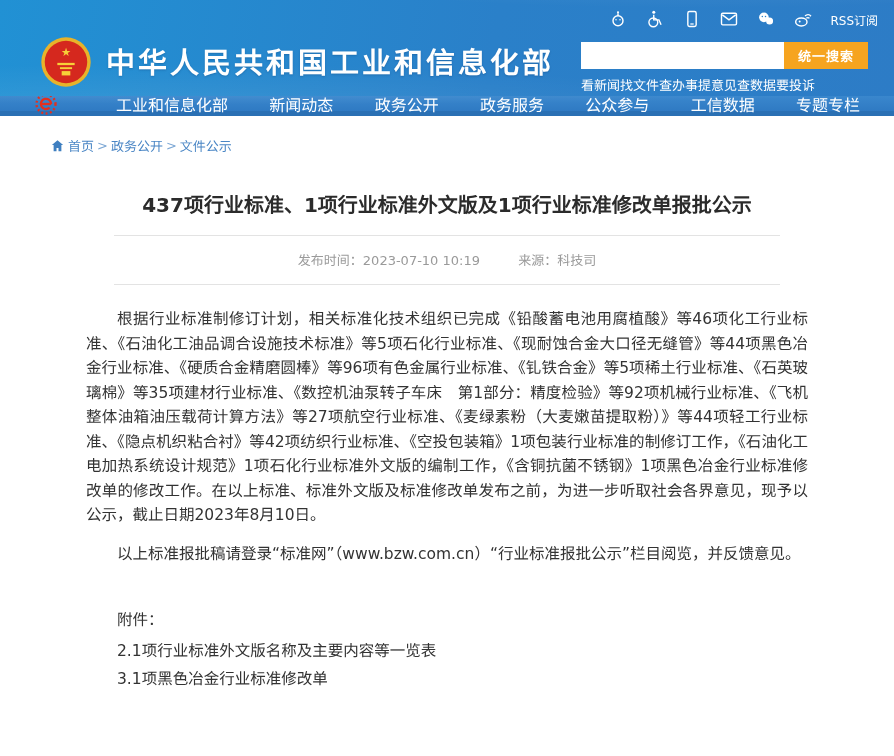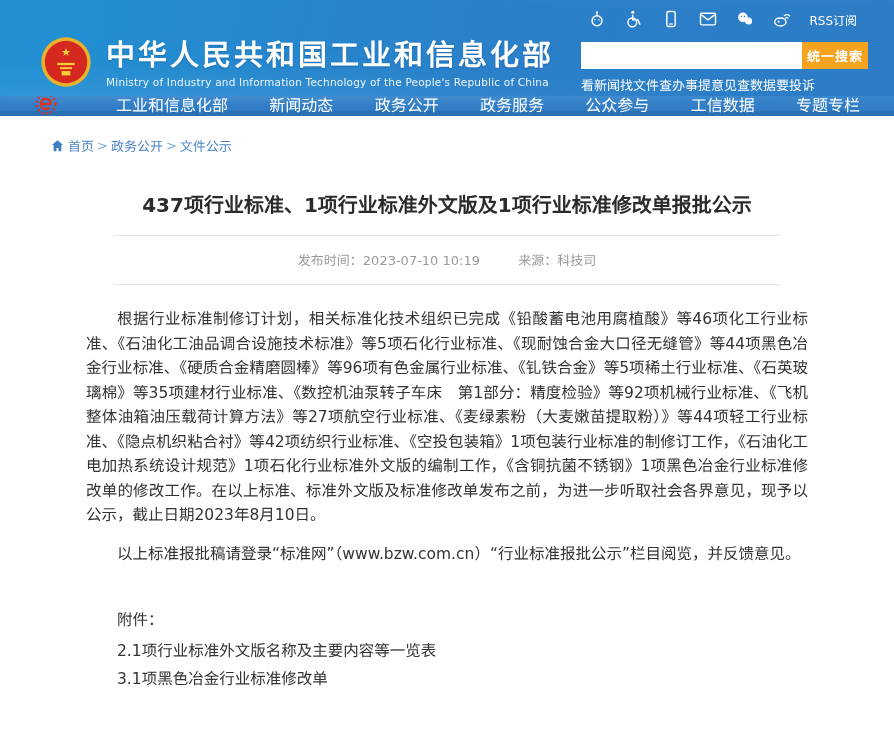--- a/index.html
+++ b/index.html
@@ -9,32 +9,32 @@
     background:#ffffff; color:#333; width:894px; height:756px; overflow:hidden;
   }
   
   .header {
     height:96px; position:relative; padding:0 26px 0 40px;
     background:
       radial-gradient(115% 90% at 18% 120%, rgba(255,255,255,0.10), rgba(255,255,255,0) 60%),
       radial-gradient(90% 70% at 78% -30%, rgba(255,255,255,0.10), rgba(255,255,255,0) 55%),
       linear-gradient(100deg,#2191d4 0%, #2a80c9 55%, #2d7cc6 100%);
   }
-  .topbar { position:absolute; top:9px; right:37px; display:flex; align-items:center; gap:17px; }
+  .topbar { position:absolute; top:9px; right:16px; display:flex; align-items:center; gap:17px; }
   .topbar .ticon { width:20px; height:20px; display:inline-flex; cursor:pointer; }
   .rss { color:#fff; font-size:12px; cursor:pointer; }
   .header-main { display:flex; align-items:flex-start; padding-top:36px; }
   .brand { display:flex; align-items:center; gap:14px; }
   .brand-text .cn { color:#fff; font-size:29px; font-weight:bold; letter-spacing:3px; line-height:1.1;
        text-shadow:0 1px 2px rgba(0,40,90,.25);text-align:center; }
   .brand-text .en { color:#eaf4fc; font-size:10.5px; margin-top:4px; letter-spacing:.2px; }
   .search-block { position:absolute; right:26px; top:42px; width:287px; }
   .search-row { display:flex; }
   .search-input { flex:1; height:27px; border:none; outline:none; padding:0 8px; font-size:13px; background:#fff; }
-  .search-btn { width:66px; height:27px; border:none; background:#f6a41f; color:#fff; font-size:13px;
+  .search-btn { width:84px; height:27px; border:none; background:#f6a41f; color:#fff; font-size:13px;
        font-weight:bold; cursor:pointer; letter-spacing:1px; }
   .quick-links { display:flex; justify-content:flex-start; margin-top:6px; }
   .quick-links a { color:#fff; font-size:13px; text-decoration:none; cursor:pointer; }
   
   .nav {
     height:20px; display:flex; align-items:center; padding:0 34px; gap:10px;
     background:
       radial-gradient(120% 160% at 30% -40%, rgba(255,255,255,0.08), rgba(255,255,255,0) 60%),
       linear-gradient(180deg,#3a87cd, #2f7ac3);
     border-bottom:5px solid #2a70b4;
@@ -127,21 +127,20 @@
           <circle cx="30" cy="30" r="28.5" fill="#e8b32a"></circle>
           <circle cx="30" cy="30" r="24.5" fill="#d5281e"></circle>
           <text x="30" y="23" text-anchor="middle" font-size="13" fill="#f7d038">★</text>
           <rect x="20" y="31" width="20" height="2.6" fill="#f7d038"></rect>
           <rect x="23" y="36" width="14" height="2.2" fill="#f7d038"></rect>
           <rect x="25" y="40.5" width="10" height="5" fill="#f7d038"></rect>
         </svg>
       </span>
       <div class="brand-text">
         <div class="cn">中华人民共和国工业和信息化部</div>
-        <div class="en">Ministry of Industry and Information Technology of the People's Republic of China</div>
       </div>
     </div>
 
     <div class="search-block">
       <div class="search-row">
         <input class="search-input" type="text" style="">
         <button class="search-btn">统一搜索</button>
       </div>
       <div class="quick-links">
         <a>看新闻</a>

